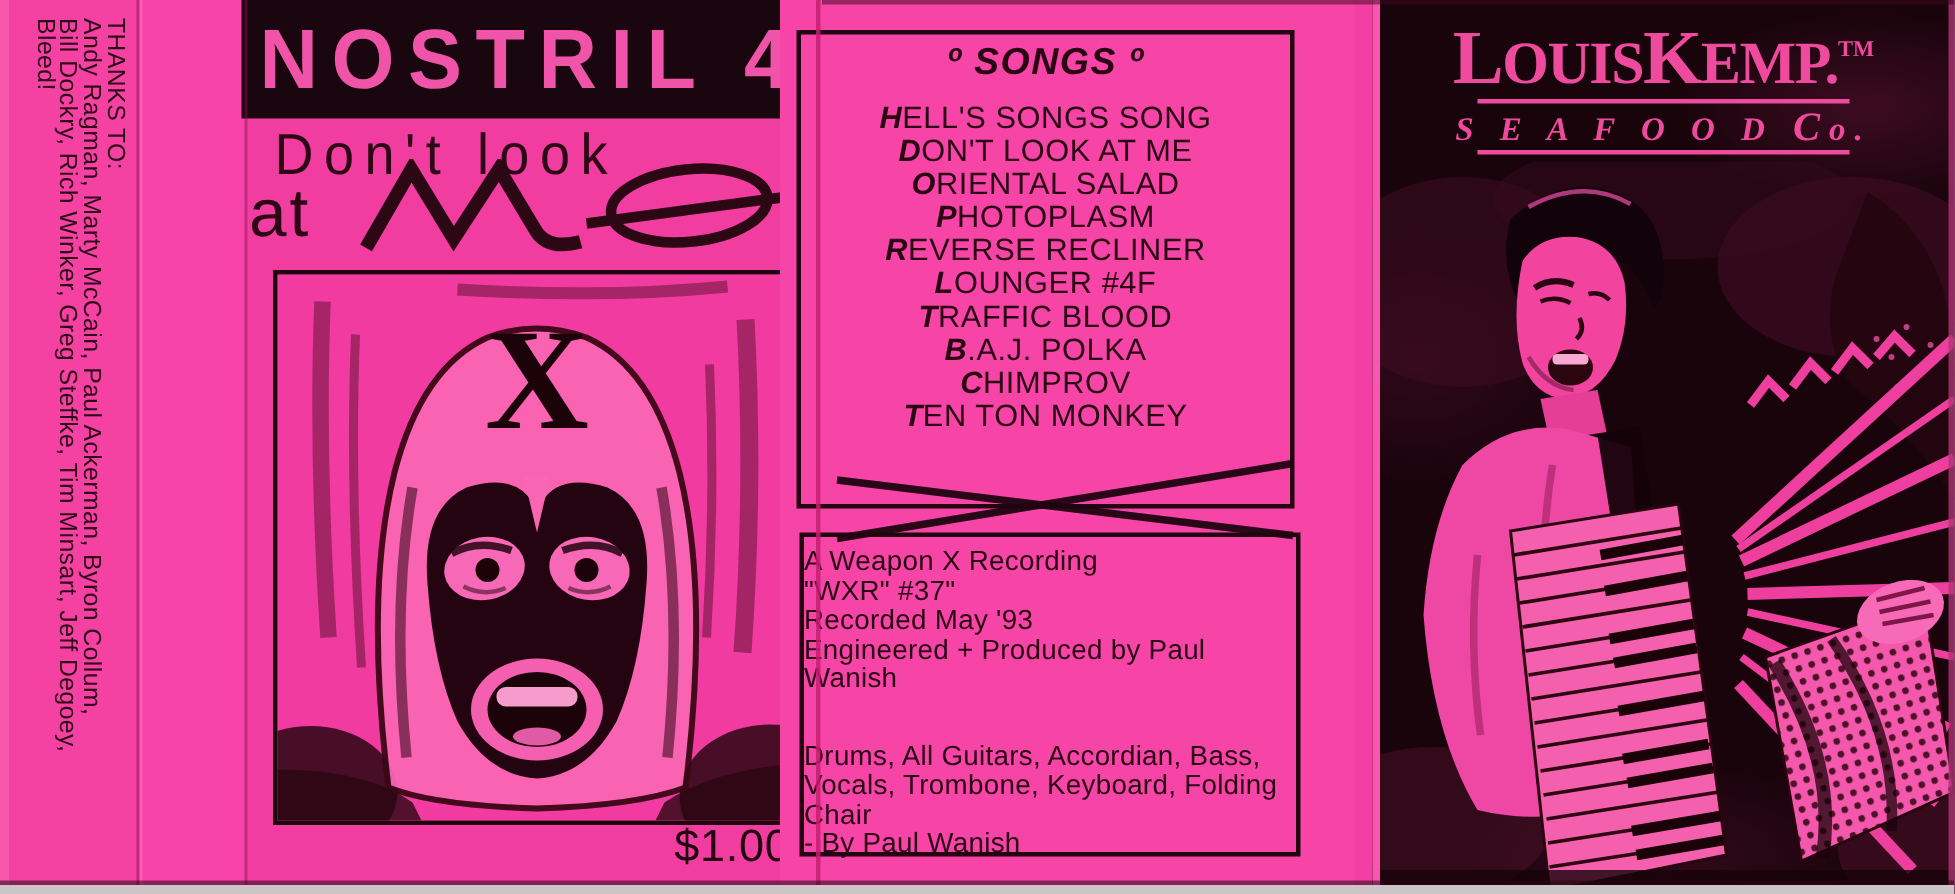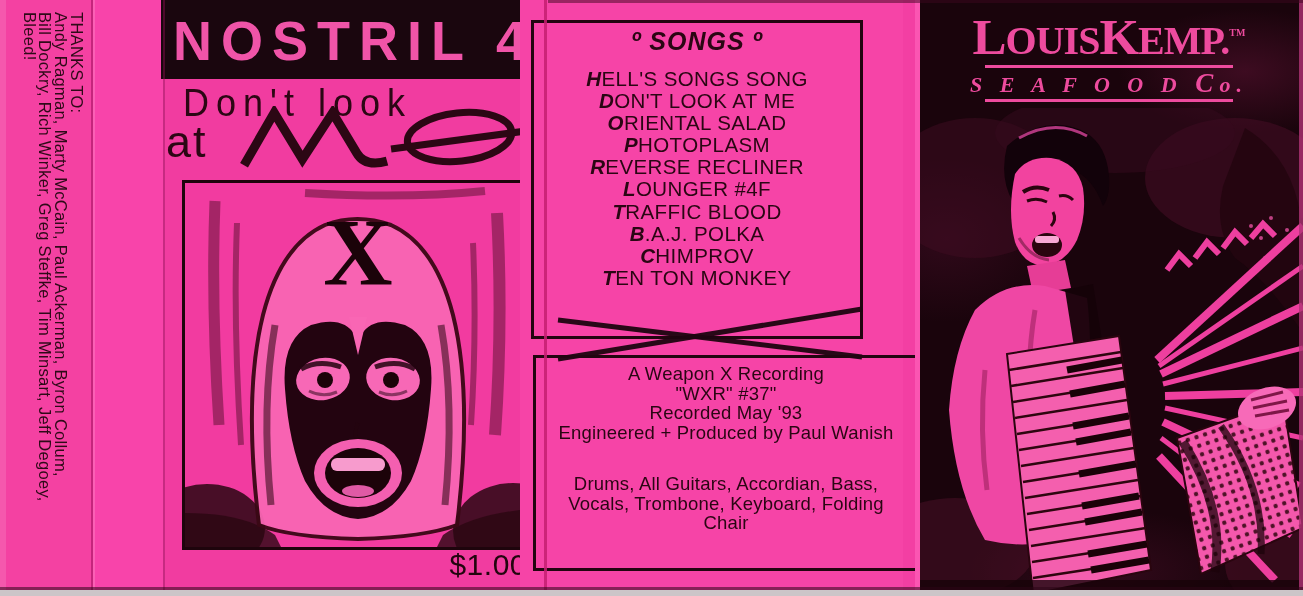--- a/index.html
+++ b/index.html
@@ -45,37 +45,37 @@
   
   .panel-songs{left:520px;width:367px;background:#f644a7;padding-left:16px;}
   .songs-box{position:absolute;left:11px;top:20px;width:332px;height:319px;
      border:3.5px solid #220510;box-sizing:border-box;text-align:center;color:#2a0613;}
   .songs-header{margin-top:4px;font-size:25px;font-weight:bold;font-style:italic;
      letter-spacing:1px;}
   .song-list{margin-top:12px;}
   .song{font-size:20.5px;line-height:22.1px;letter-spacing:.4px;white-space:nowrap;}
   .song .lead{font-weight:bold;font-style:italic;}
   .crossout{position:absolute;left:33px;top:300px;}
-  .credits-box{position:absolute;left:13px;top:355px;width:386px;height:216px;
-     border:3.5px solid #220510;box-sizing:border-box;text-align:center;color:#2a0613;}
+  .credits-box{position:absolute;left:13px;top:355px;width:334px;height:216px;
+     border:3.5px solid #220510;box-sizing:border-box;color:#2a0613;}
   .credit-block{margin-top:32px;font-size:18.5px;line-height:19.5px;letter-spacing:.2px;}
   .credit-block:first-child{margin-top:6px;}
   .credit-layout{margin-top:13px;}
 
   
   .panel-back{left:915px;width:388px;background:#1a040c;
      background-image:radial-gradient(ellipse 180px 90px at 85% 12%,rgba(90,18,50,.55),transparent 70%),
                       radial-gradient(ellipse 160px 120px at 8% 40%,rgba(70,14,40,.5),transparent 70%),
                       radial-gradient(ellipse 200px 90px at 50% 96%,rgba(80,16,45,.45),transparent 70%);}
   .back-fold{position:absolute;left:915px;top:0;width:5px;height:596px;background:#fb55b2;z-index:5;}
   .brand{position:absolute;left:0;top:10px;width:100%;text-align:center;color:#ee4b9e;
      font-family:"Liberation Serif",serif;}
   .brand-top{font-weight:bold;font-size:40px;letter-spacing:-1px;line-height:46px;white-space:nowrap;}
   .brand-top .big{font-size:51px;}
-  .brand-top sup{font-size:10px;letter-spacing:0;vertical-align:18px;}
+  .brand-top sup{font-size:15px;letter-spacing:0;vertical-align:18px;}
   .brand-rule{width:248px;height:3px;background:#ee4b9e;margin:1px auto 0;}
   .brand-bottom{font-weight:bold;font-size:22px;letter-spacing:6px;line-height:26px;
      margin-top:2px;white-space:nowrap;font-style:italic;}
   .brand-bottom .big{font-size:27px;}
   .back-photo{position:absolute;left:0;top:108px;}
 
   
   .fold{position:absolute;top:0;height:596px;z-index:6;}
   .fold-a{left:91px;width:2px;background:rgba(150,10,85,.5);}
   .fold-a2{left:93px;width:2px;background:rgba(255,130,195,.45);}
@@ -200,20 +200,21 @@
       <div class="credit-block" id="credits-b1">
           <div>A Weapon X Recording</div>
           <div>"WXR" #37"</div>
           <div>Recorded May '93</div>
           <div>Engineered + Produced by Paul Wanish</div>
         </div>
       <div class="credit-block" id="credits-b2">
           <div>Drums, All Guitars, Accordian, Bass,</div>
           <div>Vocals, Trombone, Keyboard, Folding</div>
           <div>Chair</div>
+          <div>- By Paul Wanish</div>
         </div>
     </div>
   </div>
 
   <div class="panel panel-back">
     <div class="brand">
       <div class="brand-top"><span id="brand-top-letters"><span class="big">L</span><span>OUIS</span><span class="big">K</span><span>EMP.</span></span><sup>TM</sup></div>
       <div class="brand-rule"></div>
       <div class="brand-bottom" id="brand-bottom-letters"><span>S E A F O O D</span><span class="big"> C</span><span>o.</span></div>
       <div class="brand-rule"></div>

